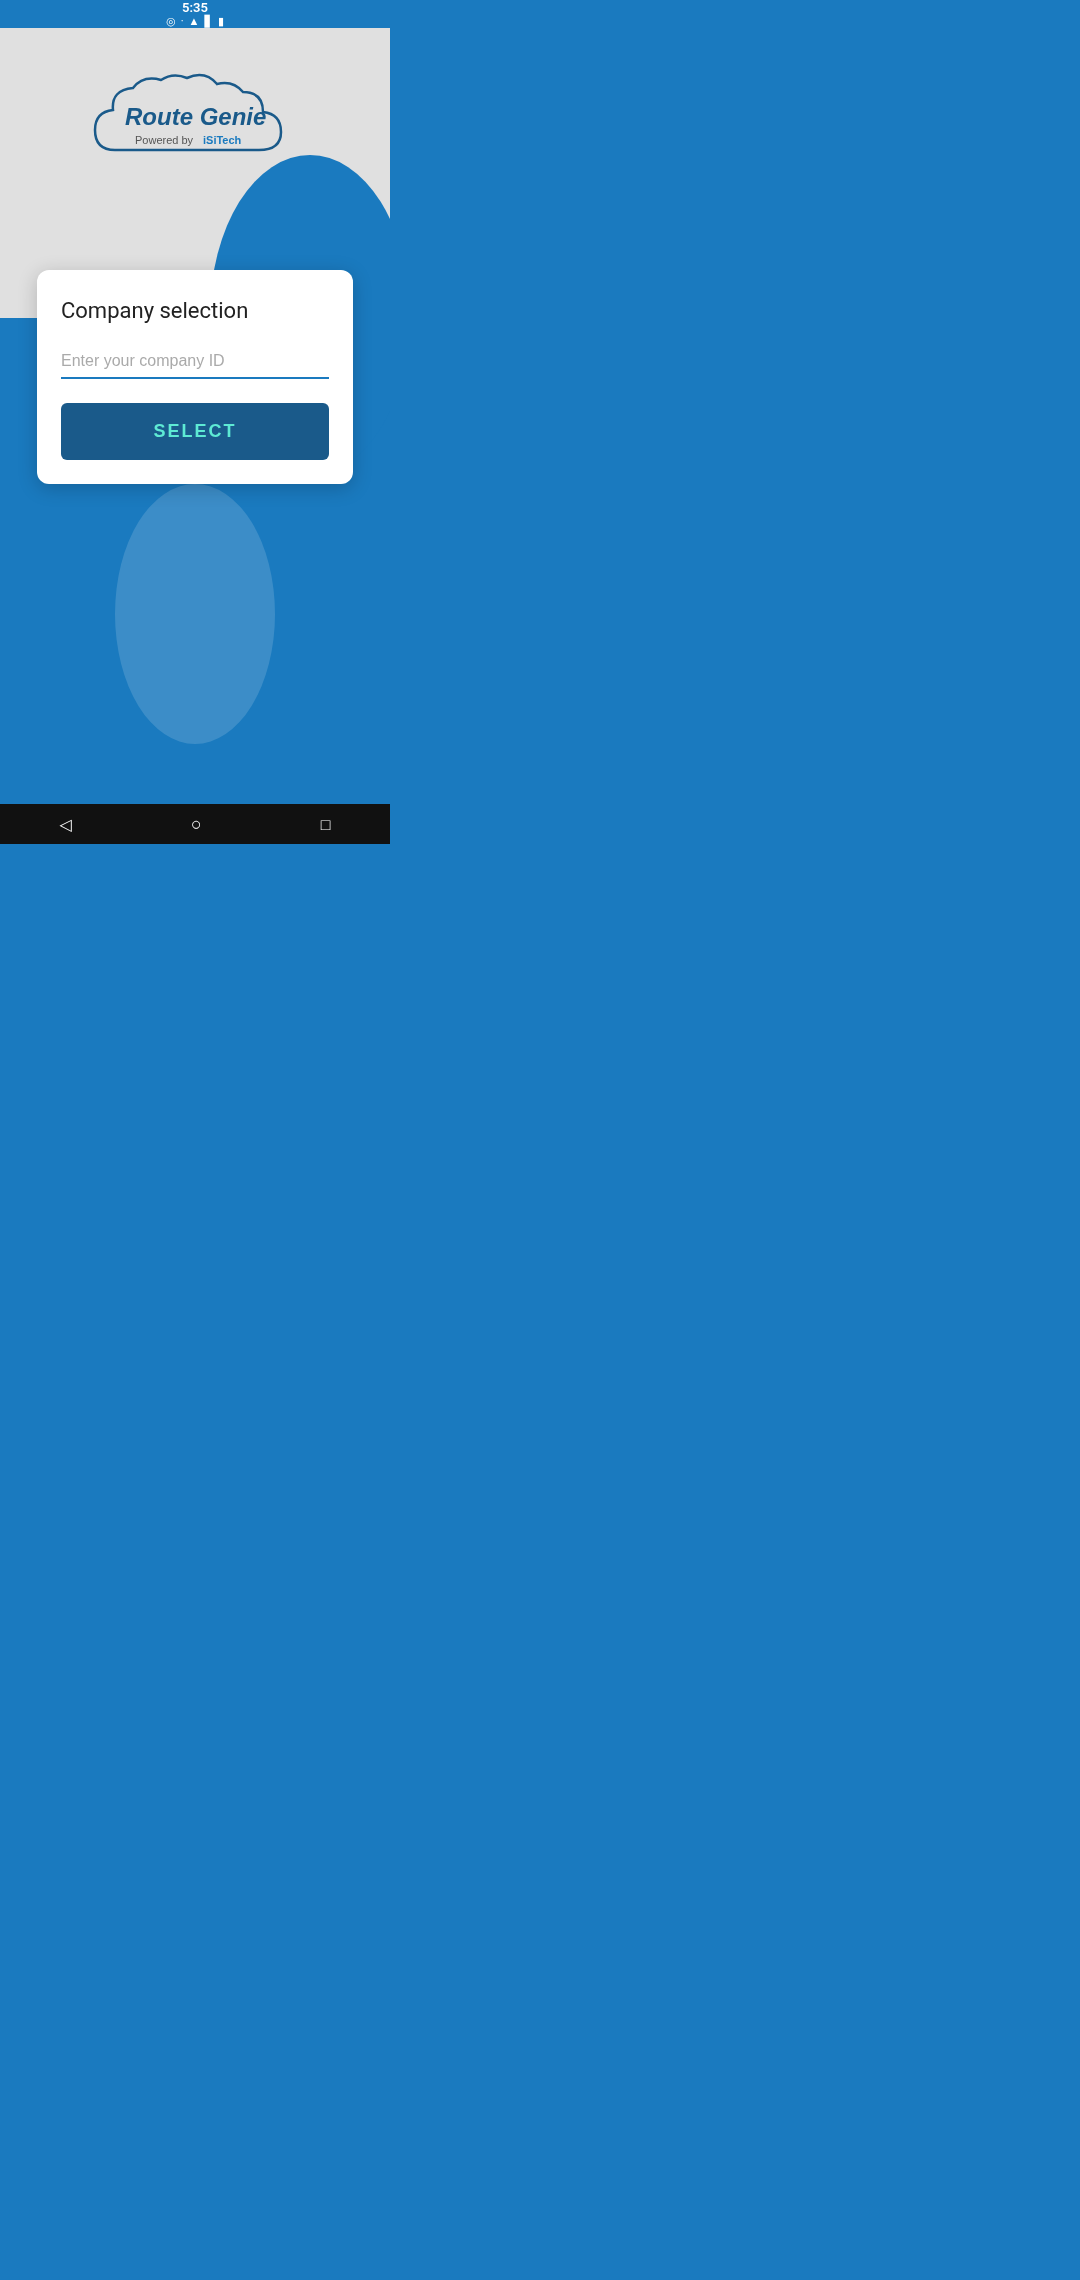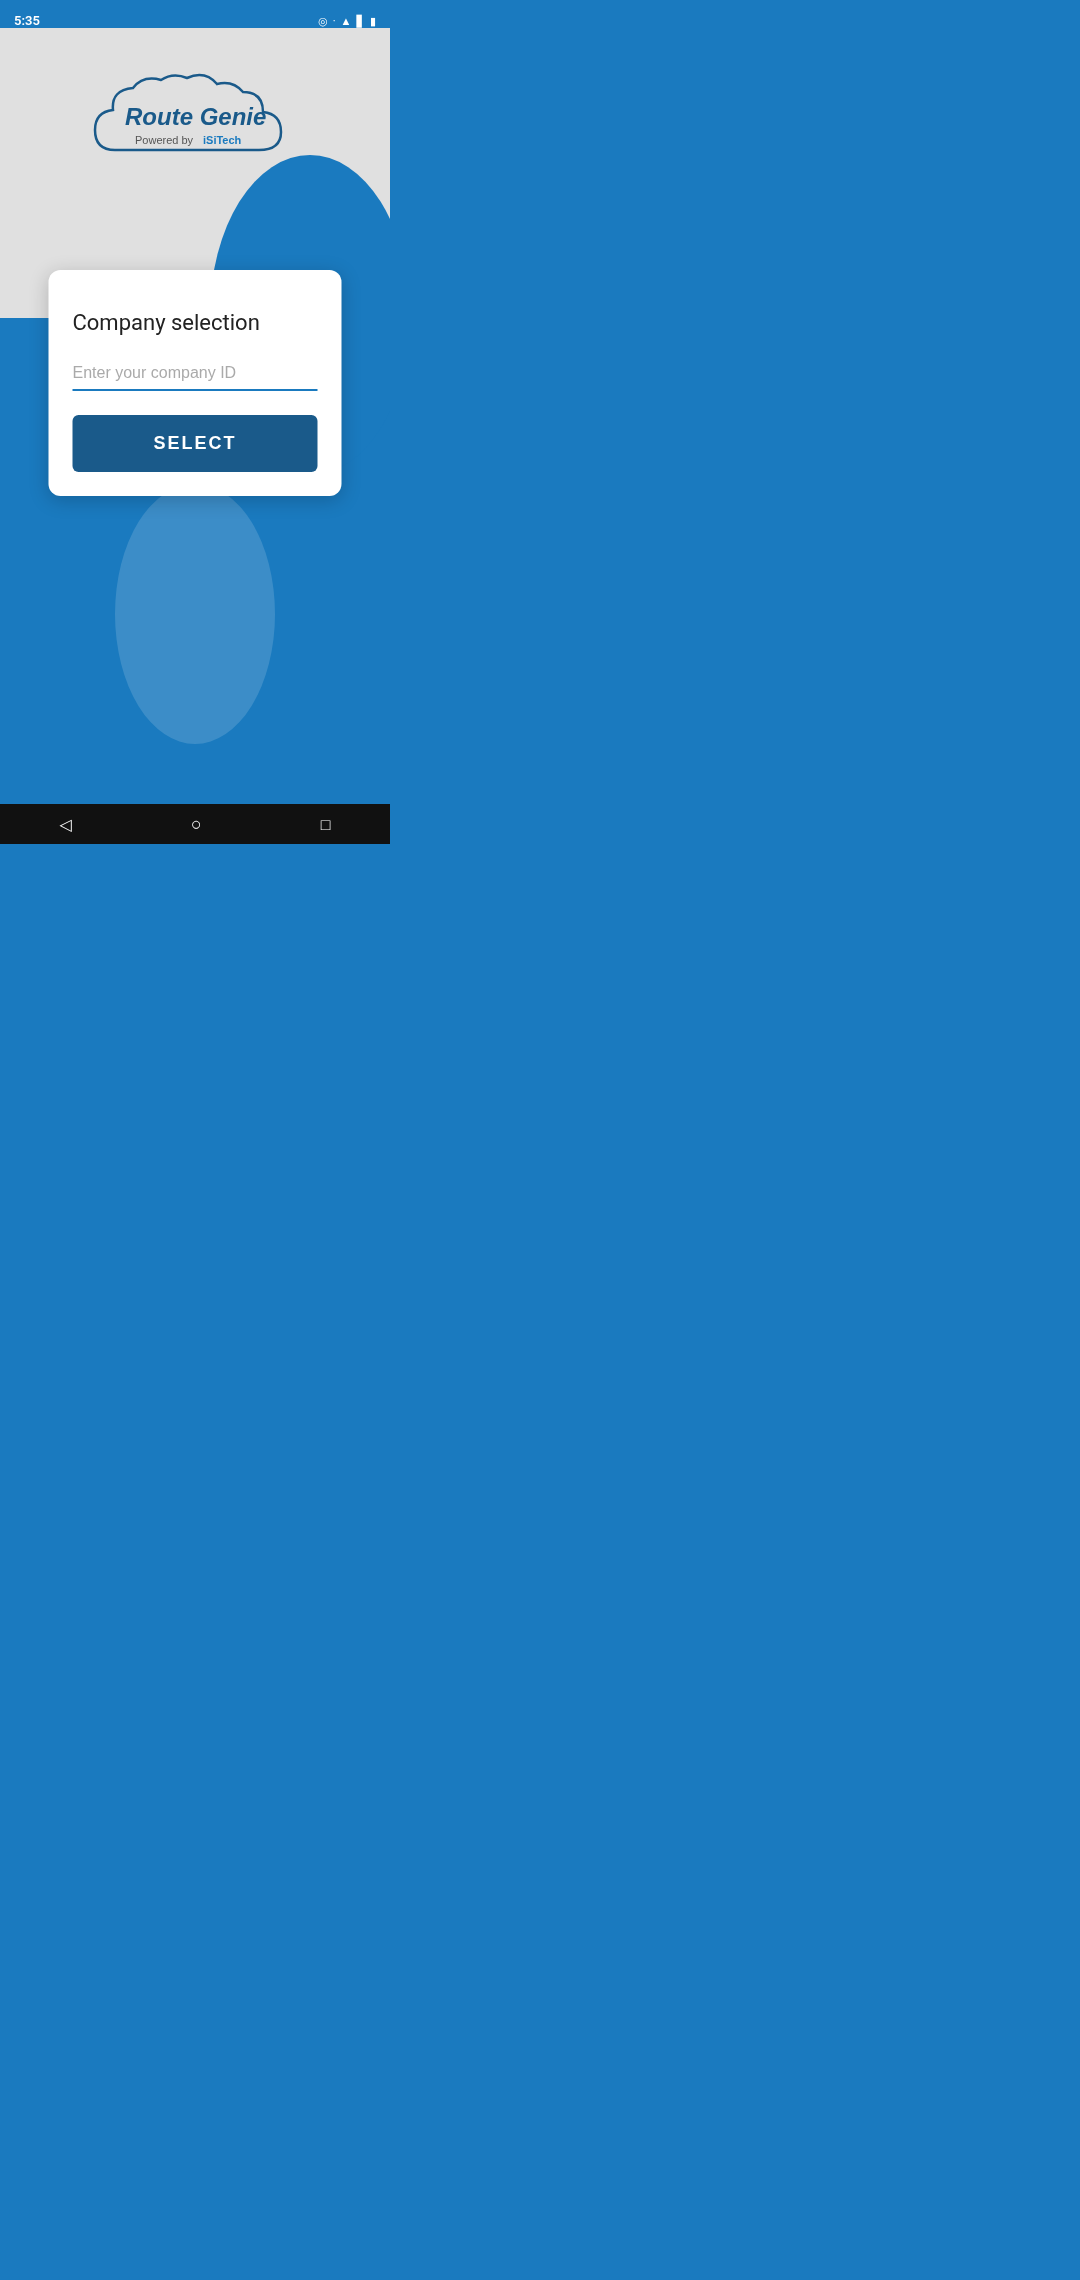--- a/index.html
+++ b/index.html
@@ -17,25 +17,26 @@
       position: relative;
       background: #1a7abf;
     }
 
     
     .status-bar {
       width: 100%;
       height: 28px;
       background: #1a7abf;
       display: flex;
-      align-items: flex-end;
+      align-items: center;
       justify-content: space-between;
       padding: 0 14px;
       position: relative;
       z-index: 10;
+      flex-direction: column;
     }
 
     .status-time {
       color: white;
       font-size: 13px;
       font-weight: 600;
     }
 
     .status-icons {
       display: flex;
@@ -112,24 +113,24 @@
       align-items: center;
       position: relative;
     }
 
     
     .dialog-card {
       position: absolute;
       top: 270px;
       left: 50%;
       transform: translateX(-50%);
-      width: 293px;
+      width: 316px;
       background: white;
       border-radius: 12px;
-      padding: 40px 24px 24px;
+      padding: 28px 24px 24px;
       z-index: 10;
       box-shadow: 0 4px 20px rgba(0,0,0,0.2);
     }
 
     .dialog-title {
       font-size: 22px;
       font-weight: 400;
       color: #222;
       margin-bottom: 24px;
     }
@@ -151,21 +152,21 @@
     }
 
     .company-input::placeholder {
       color: #aaa;
       font-size: 16px;
     }
 
     .select-button {
       width: 100%;
       background: #1a5a8a;
-      color: #ffffff;
+      color: #5eead4;
       border: none;
       border-radius: 6px;
       padding: 18px;
       font-size: 18px;
       font-weight: 700;
       letter-spacing: 2px;
       cursor: pointer;
       text-transform: uppercase;
     }
 

